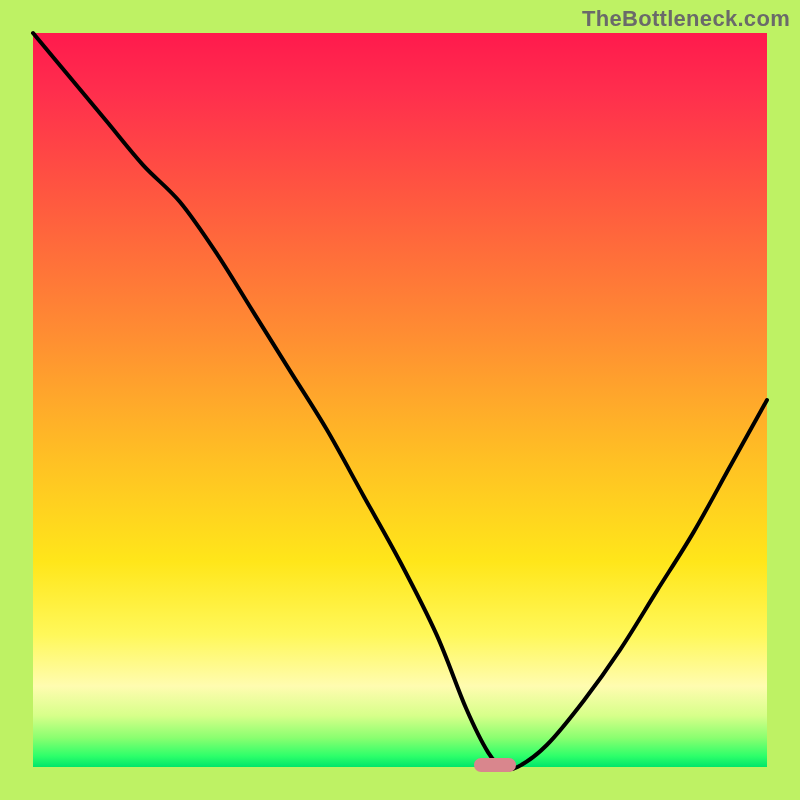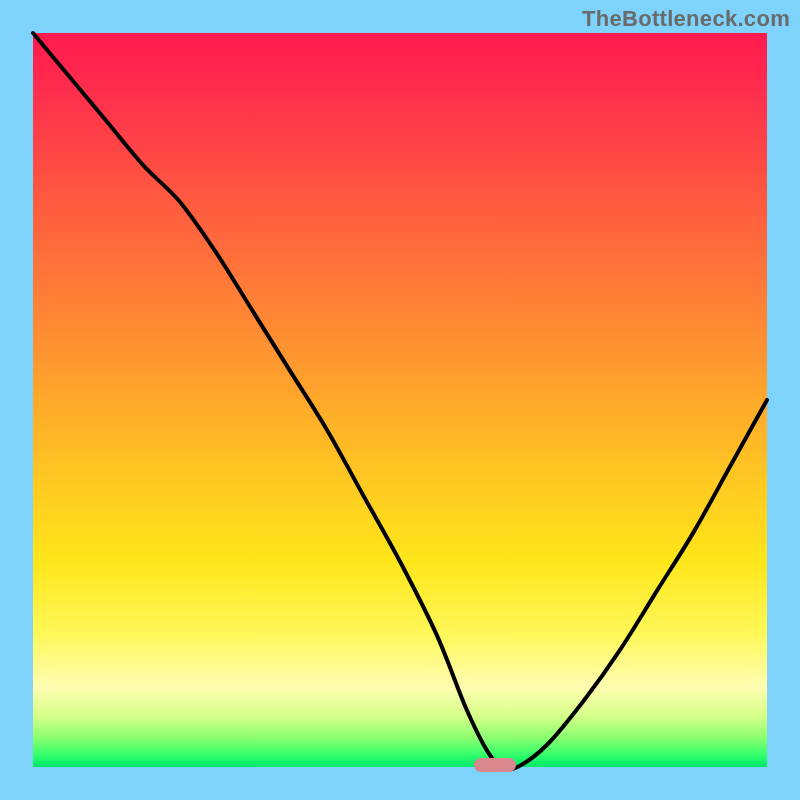--- a/index.html
+++ b/index.html
@@ -9,21 +9,21 @@
     height: 800px;
     background: #000;
     overflow: hidden;
   }
   .frame {
     position: absolute;
     left: 0;
     top: 0;
     width: 800px;
     height: 800px;
-    background: #7dd3fc;
+    background: #bef264;
   }
   .plot {
     position: absolute;
     left: 33px;
     top: 33px;
     width: 734px;
     height: 734px;
     
     background: linear-gradient(
       to bottom,

